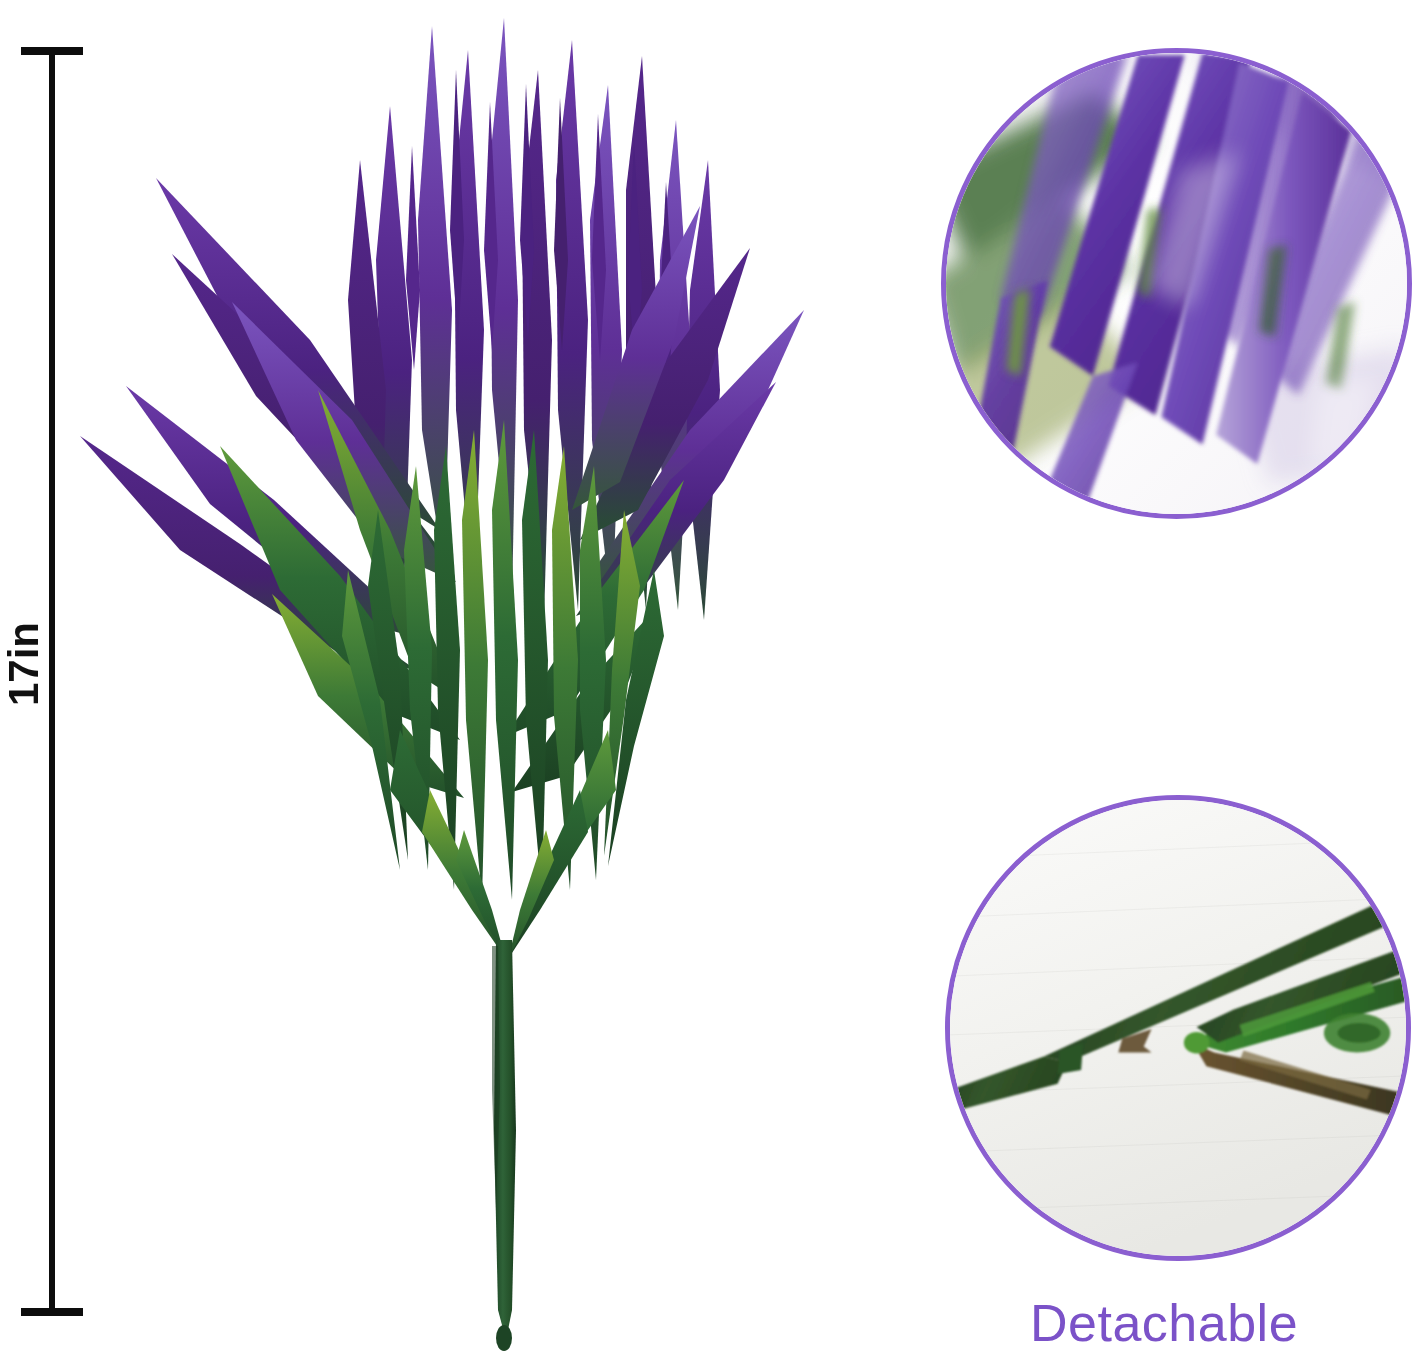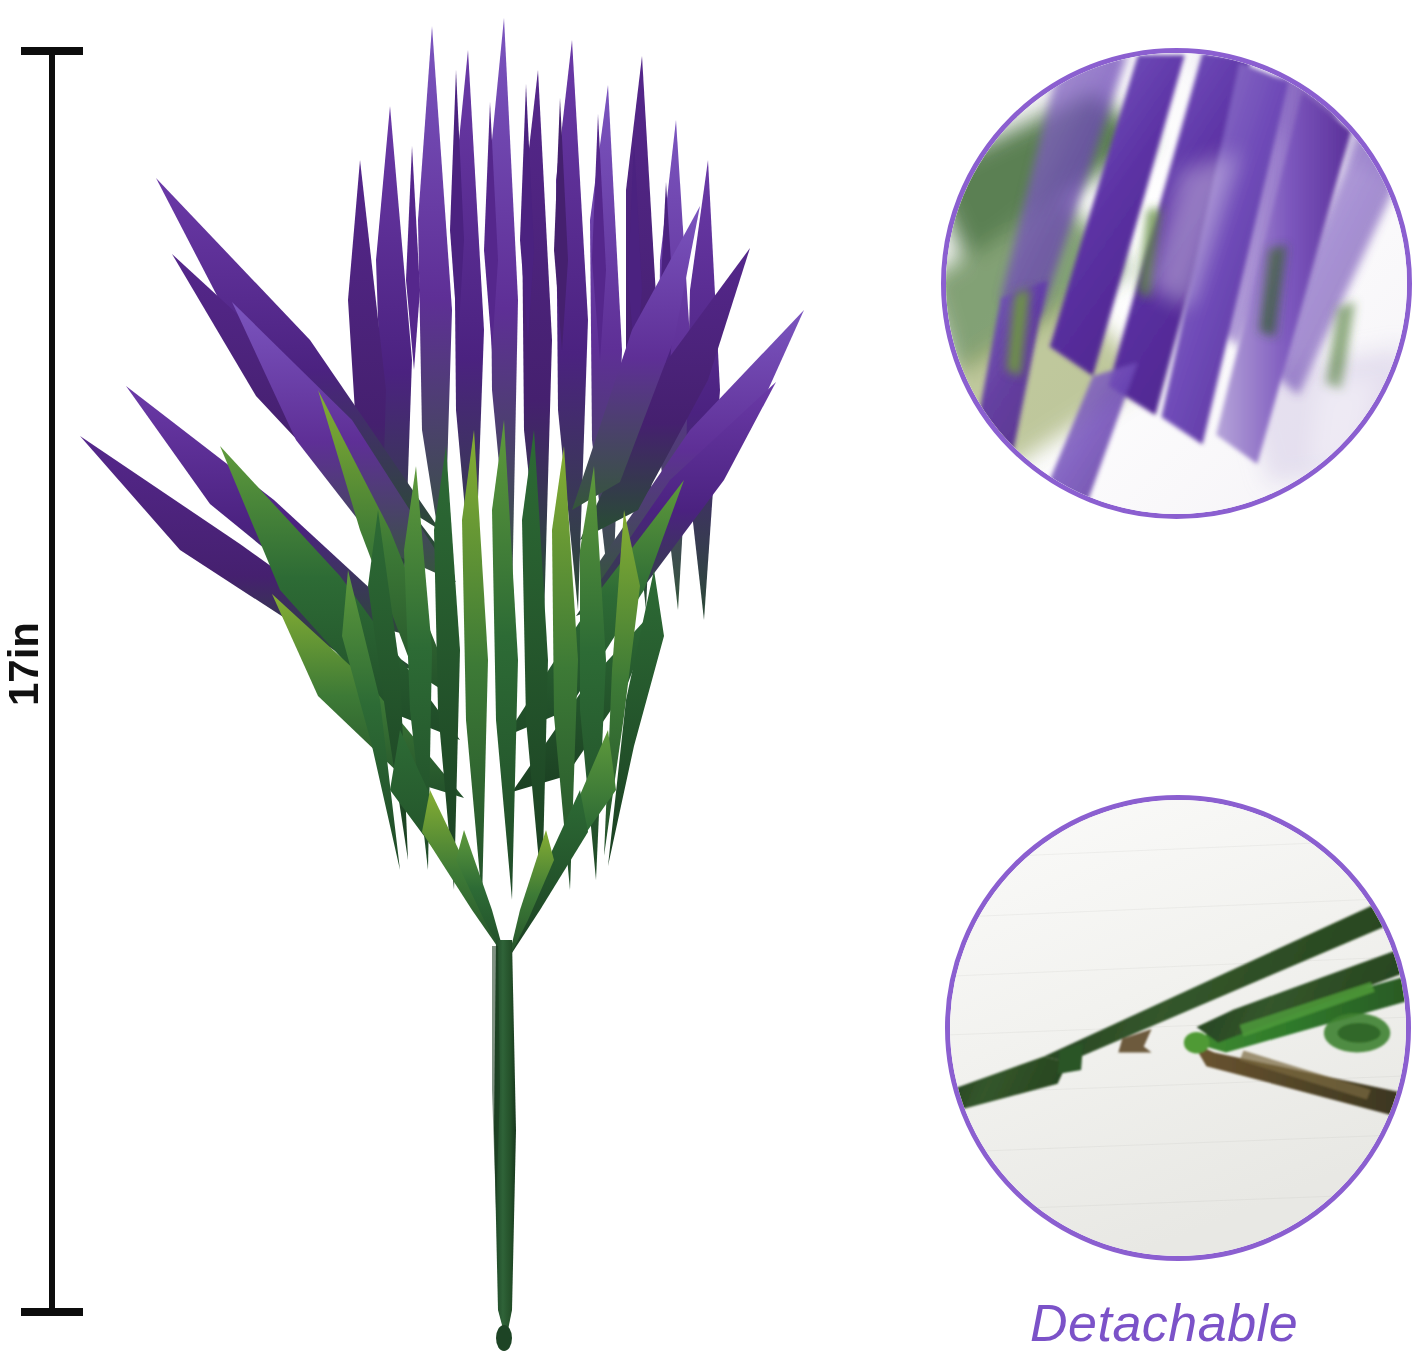--- a/index.html
+++ b/index.html
@@ -36,21 +36,21 @@
     overflow:hidden;background:#ffffff;
     box-sizing:border-box;
   }
   .callout-top{left:941px;top:48px;width:471px;height:471px;}
   .callout-bot{left:945px;top:795px;width:466px;height:466px;}
   .callout svg{display:block;width:100%;height:100%;}
 
   .detach-label{
     position:absolute;left:1030px;top:1293px;width:330px;
     font-size:52px;color:#7b52c8;font-weight:400;
-    letter-spacing:0.5px;white-space:nowrap;font-style:italic;
+    letter-spacing:0.5px;white-space:nowrap;
   }
 </style>
 </head>
 <body>
 
 <div id="stage">
 
   <div>
     <div class="dim-cap top"></div>
     <div class="dim-line"></div>

